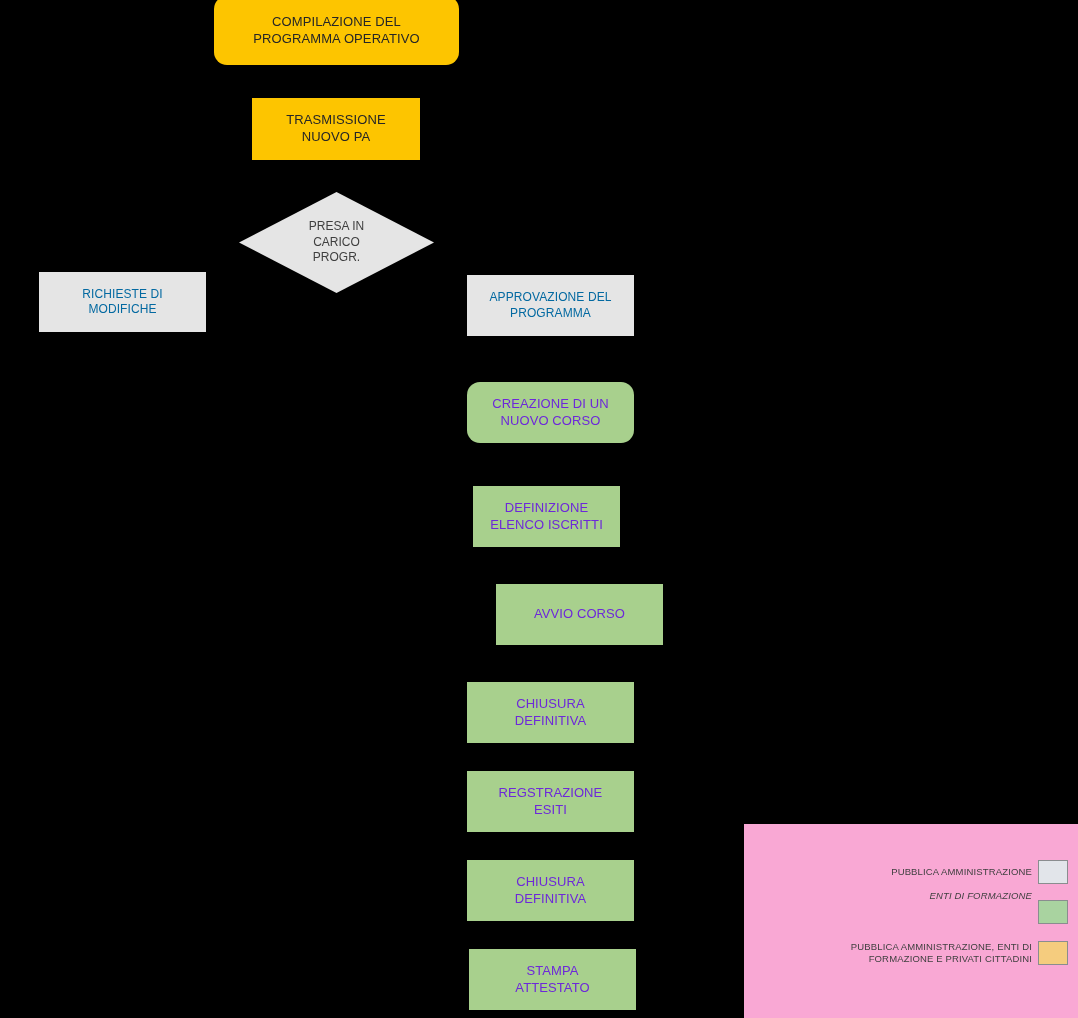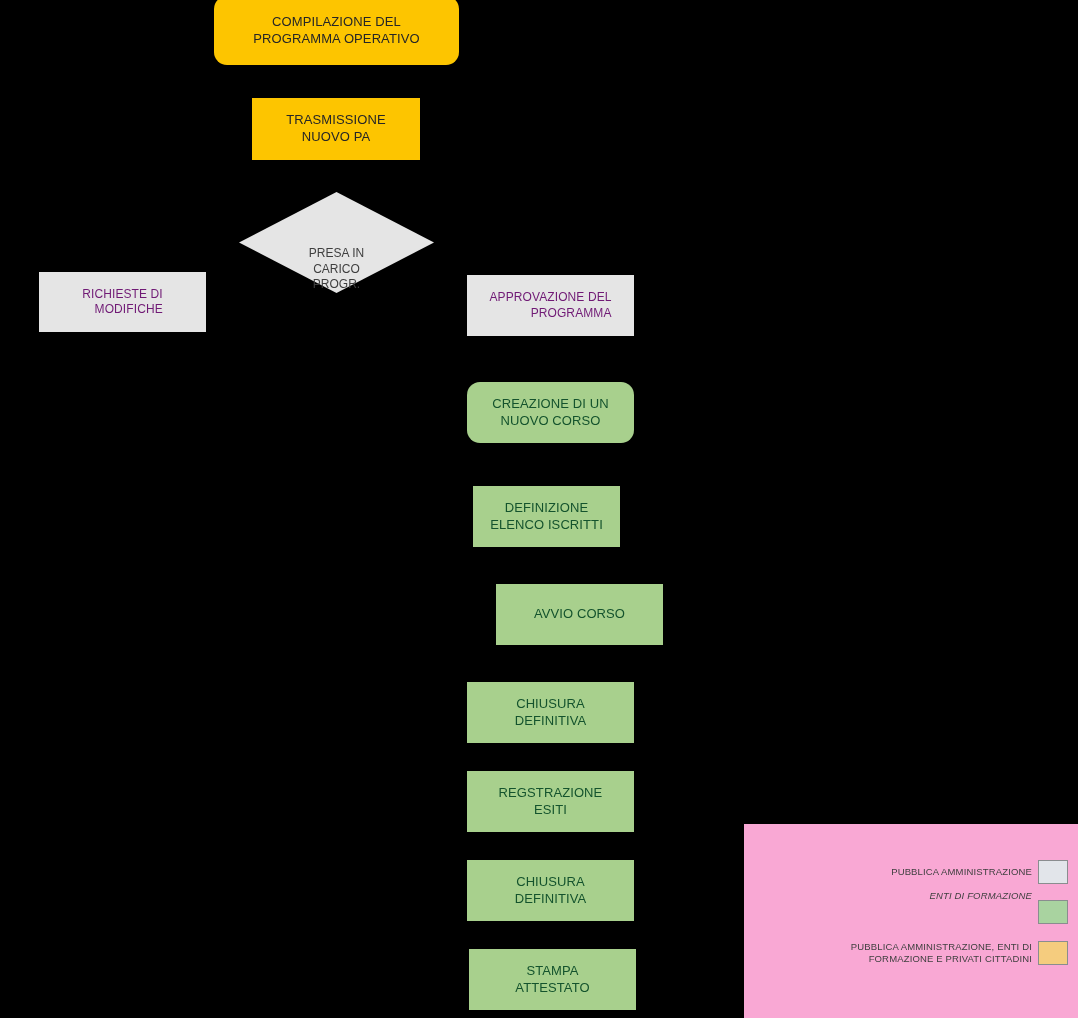--- a/index.html
+++ b/index.html
@@ -35,38 +35,37 @@
     letter-spacing: 0.1px;
     padding: 2px 6px;
     white-space: pre-line;
   }
   .node.amber {
     background: #fdc500;
     color: #262626;
   }
   .node.green {
     background: #a8d08d;
-    color: #14532d;
+    color: #6d28d9;
   }
   .node.gray {
     background: #e5e5e5;
-    color: #701a75;
-    text-align: right;
+    color: #0369a1;
   }
   .node.rounded {
     border-radius: 13px;
   }
   .node.small {
     font-size: 12px;
   }
   
   .diamond {
     position: absolute;
     display: flex;
-    align-items: flex-end;
+    align-items: center;
     justify-content: center;
   }
   .diamond .dshape {
     position: absolute;
     left: 0; top: 0;
     width: 100%;
     height: 100%;
     background: #e5e5e5;
     -webkit-clip-path: polygon(50% 0%, 100% 50%, 50% 100%, 0% 50%);
     clip-path: polygon(50% 0%, 100% 50%, 50% 100%, 0% 50%);

